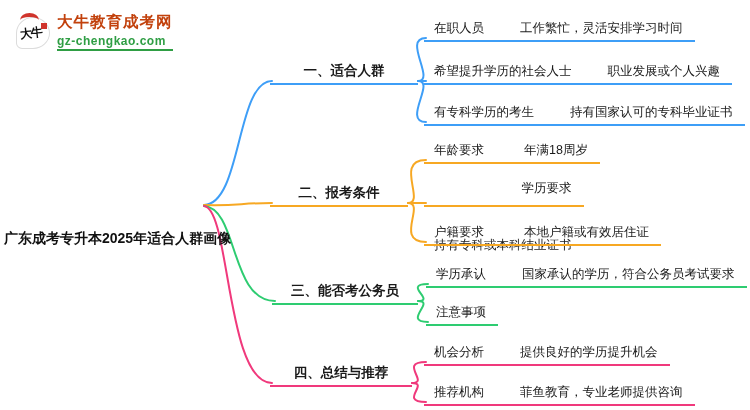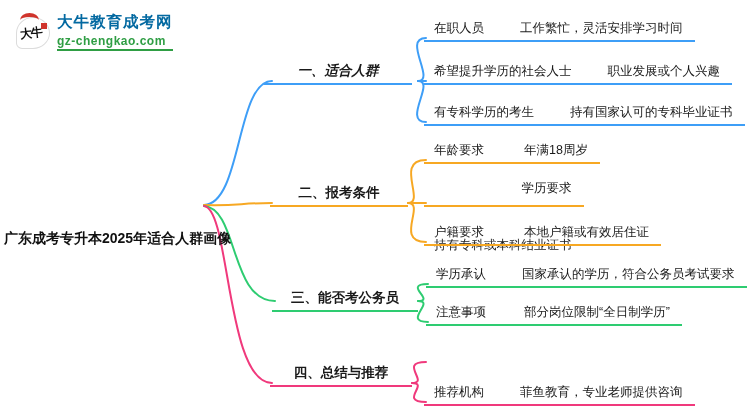--- a/index.html
+++ b/index.html
@@ -49,21 +49,21 @@
   .hat{
     position:absolute;left:4px;top:0;width:19px;height:10px;
     border-top:4px solid #d0342c;border-radius:50%;
   }
   .seal{position:absolute;right:3px;top:10px;width:6px;height:6px;background:#d0342c;}
   .daniu{
     position:absolute;left:4px;top:12px;font-size:12px;font-weight:700;
     color:#111;transform:rotate(-6deg);letter-spacing:-1px;
   }
   .logo-text{display:flex;flex-direction:column;}
-  .logo-title{font-size:15.5px;font-weight:700;color:#0369a1;letter-spacing:1px;}
+  .logo-title{font-size:15.5px;font-weight:700;color:#c2410c;letter-spacing:1px;}
   .logo-domain{
     font-size:12px;font-weight:700;color:#2f9e44;letter-spacing:.5px;
     border-bottom:2px solid #2f9e44;padding-bottom:1px;margin-top:1px;
   }
 </style>
 </head>
 <body>
 
 <div class="canvas">
 
@@ -100,21 +100,21 @@
       <div class="daniu">大牛</div>
     </div>
     <div class="logo-text">
       <div class="logo-title">大牛教育成考网</div>
       <div class="logo-domain">gz-chengkao.com</div>
     </div>
   </div>
 
   <div class="node central">广东成考专升本2025年适合人群画像</div>
 
-  <div class="node blabel c-blue" style="left:264px;top:57px;width:148px;font-style:italic;">一、适合人群</div>
+  <div class="node blabel c-blue" style="left:270px;top:57px;width:148px;">一、适合人群</div>
   <div class="node leaf c-blue" style="left:424px;top:15px;">
     <span class="lab">在职人员</span>
     <span class="des">工作繁忙，灵活安排学习时间</span>
   </div>
   <div class="node leaf c-blue" style="left:424px;top:58px;">
     <span class="lab">希望提升学历的社会人士</span>
     <span class="des">职业发展或个人兴趣</span>
   </div>
   <div class="node blabel c-orange" style="left:270px;top:179px;width:138px;">二、报考条件</div>
 
@@ -128,29 +128,32 @@
   </div>
   <div class="node leaf c-orange" style="left:424px;top:180px;flex-direction:column;">
     <span class="lab">学历要求</span>
     <span class="des">持有专科或本科结业证书</span>
   </div>
   <div class="node leaf c-orange" style="left:424px;top:219px;">
     <span class="lab">户籍要求</span>
     <span class="des">本地户籍或有效居住证</span>
   </div>
 
-  <div class="node blabel c-green" style="left:272px;top:277px;width:146px;margin-top:7px;">三、能否考公务员</div>
+  <div class="node blabel c-green" style="left:272px;top:277px;width:146px;">三、能否考公务员</div>
   <div class="node leaf c-green" style="left:426px;top:261px;font-family:Liberation Mono, monospace;">
     <span class="lab">学历承认</span>
     <span class="des">国家承认的学历，符合公务员考试要求</span>
   </div>
   <div class="node leaf c-green" style="left:426px;top:299px;gap:38px;">
     <span class="lab">注意事项</span>
-    <span class="des">部分岗位限制“全日制学历”</span>
   </div>
 
   <div class="node blabel c-pink" style="left:270px;top:359px;width:142px;">四、总结与推荐</div>
+  <div class="node leaf c-pink" style="left:424px;top:339px;">
+    <span class="lab">机会分析</span>
+    <span class="des">提供良好的学历提升机会</span>
+  </div>
   <div class="node leaf c-pink" style="left:424px;top:379px;">
     <span class="lab">推荐机构</span>
     <span class="des">菲鱼教育，专业老师提供咨询</span>
   </div>
 
 </div>
 
 </body></html>

